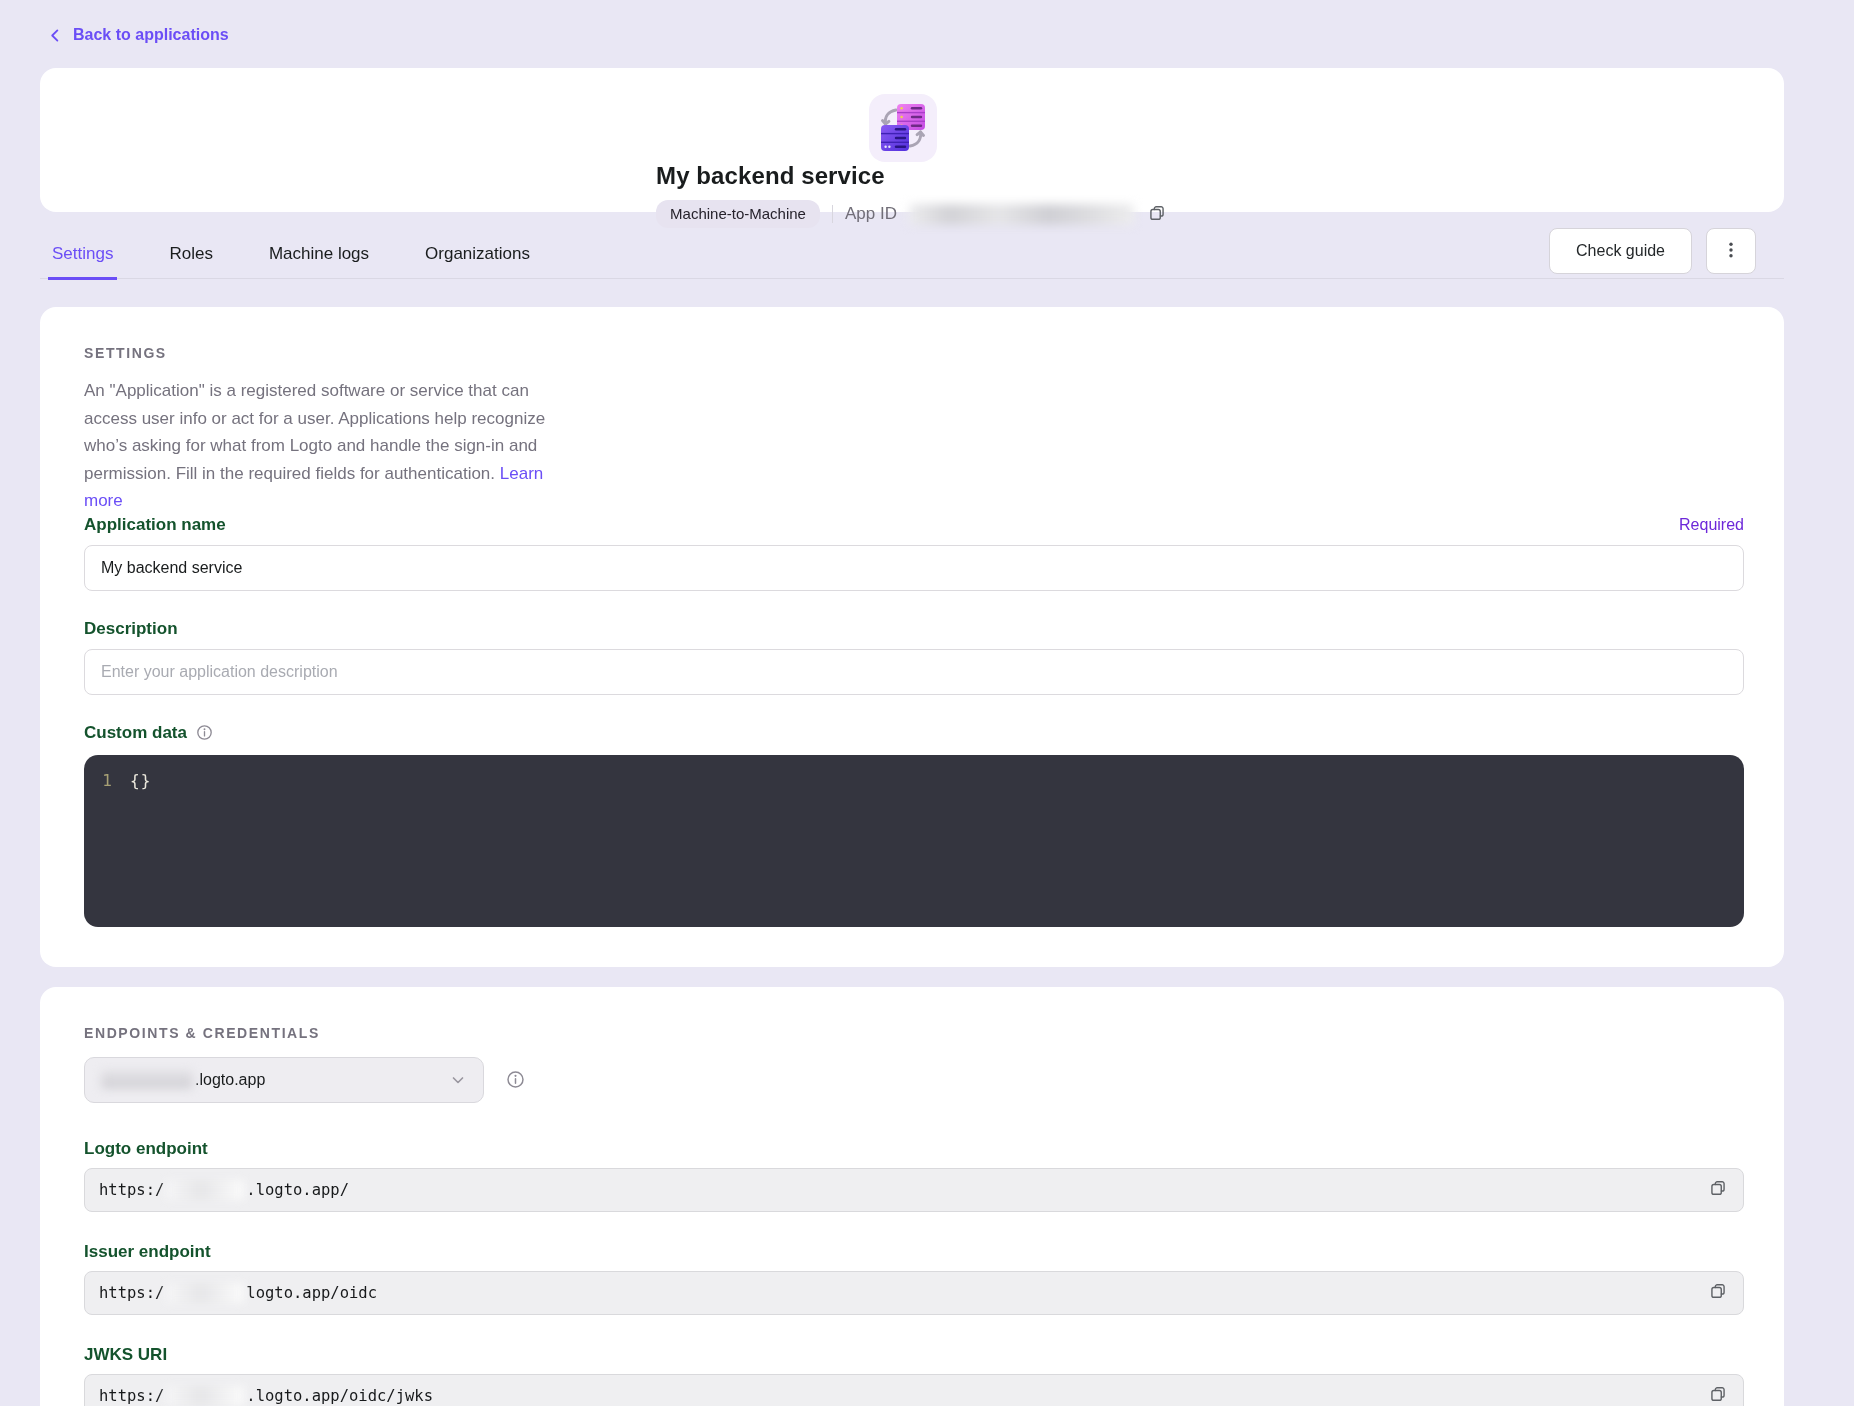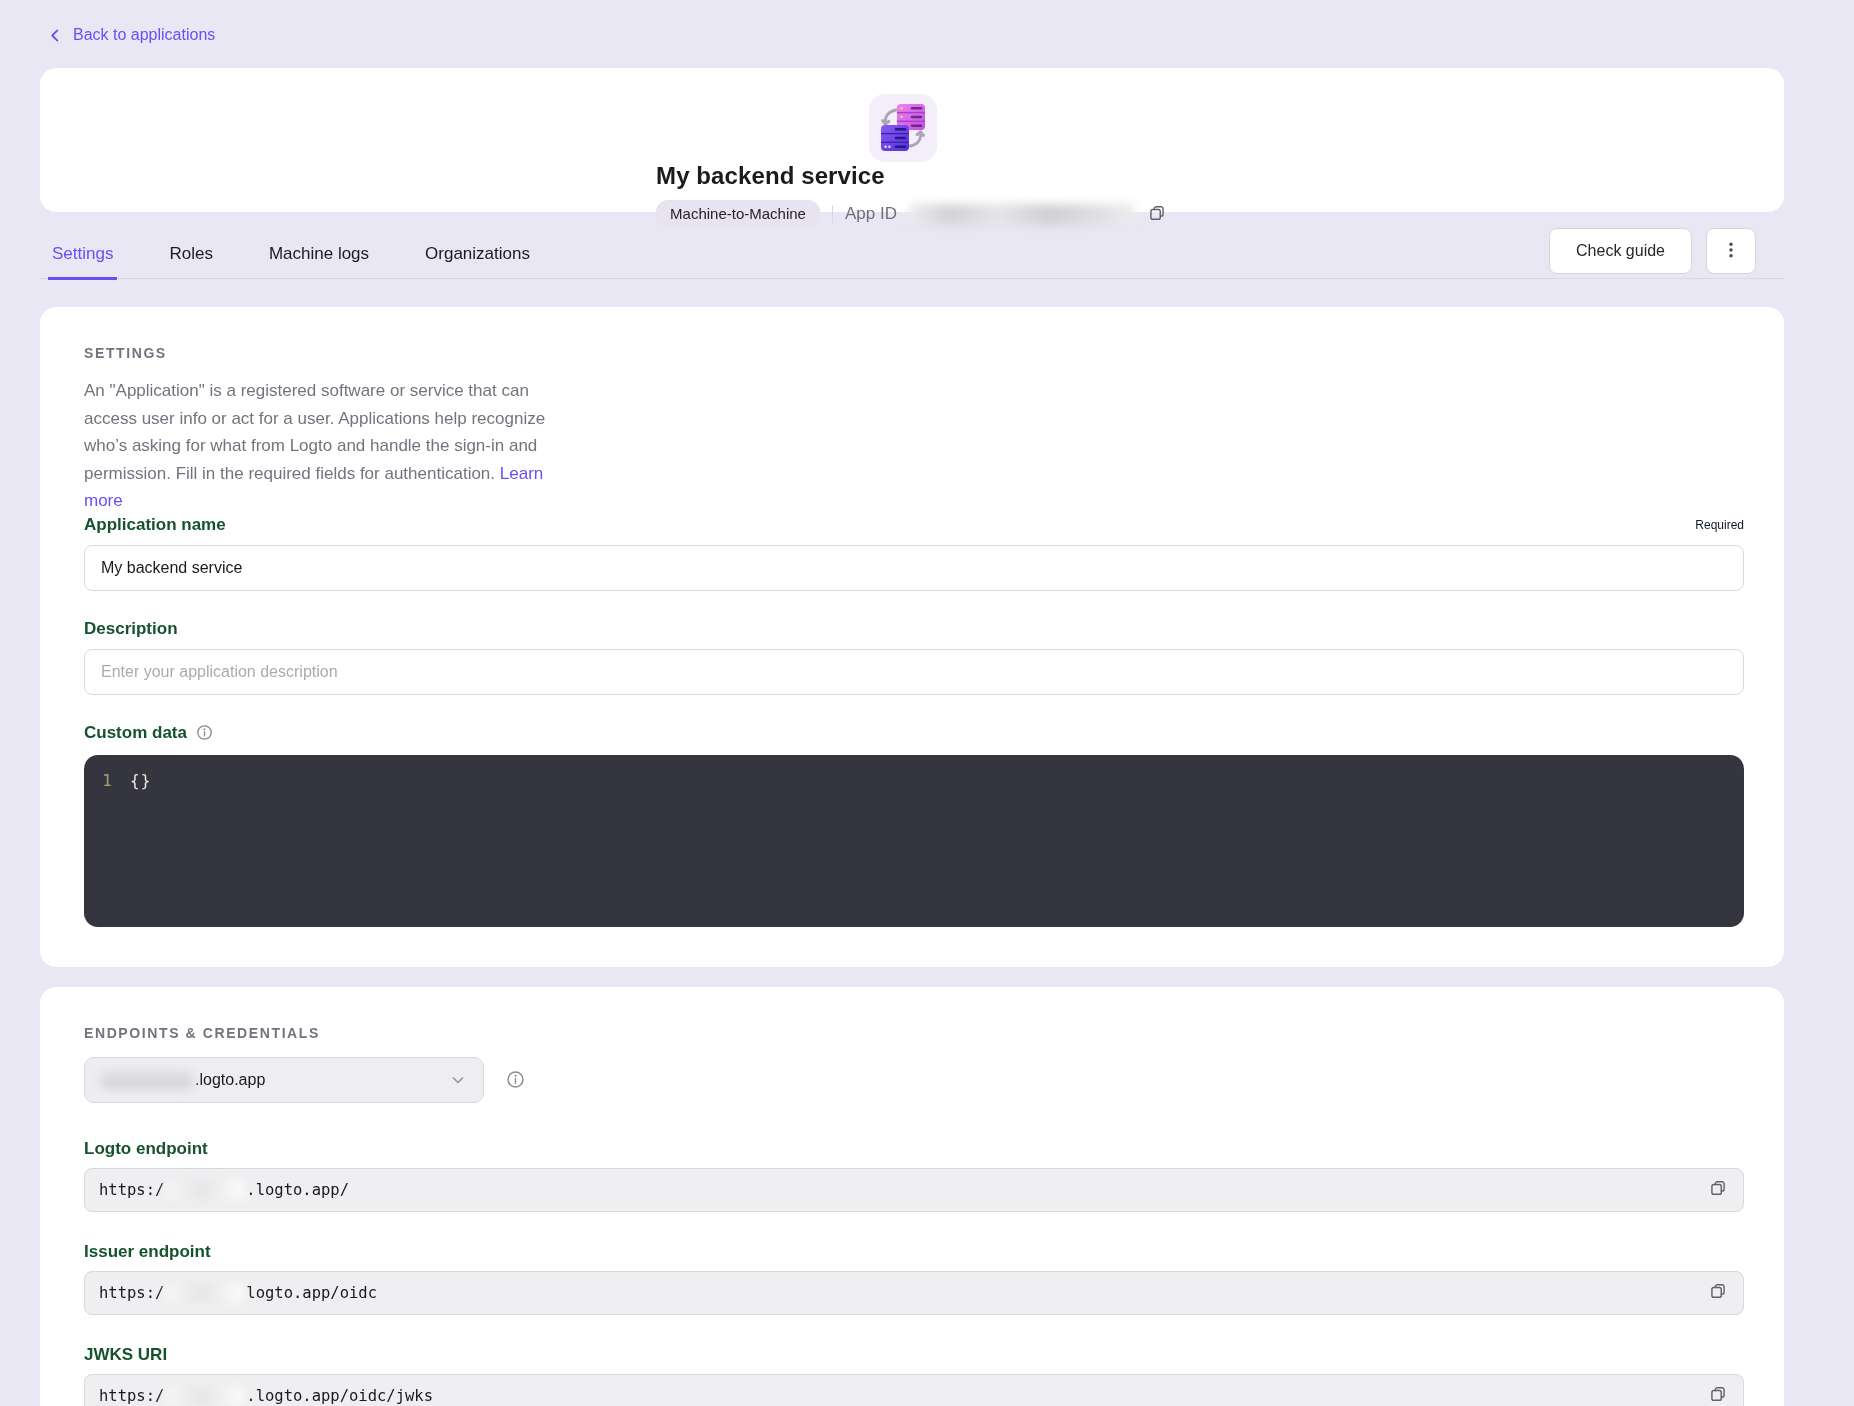--- a/index.html
+++ b/index.html
@@ -7,21 +7,21 @@
   body {
     background:#e9e7f4;
     font-family:"Liberation Sans", sans-serif;
     color:#191c1d;
   }
   .page { padding:26px 70px 0 40px; }
 
   
   .back-link {
     display:inline-flex; align-items:center; gap:10px;
-    color:#6b4ef6; font-size:16px; font-weight:400; cursor:pointer;
+    color:#6b4ef6; font-size:16px; font-weight:700; cursor:pointer;
     margin-left:8px; margin-bottom:24px;
   }
   .back-link svg { display:block; }
 
   
   .card { background:#fff; border-radius:16px;flex-direction:column; }
   .header-card {
     display:flex; align-items:center;
     padding:26px 28px; height:144px;
   }
@@ -72,21 +72,21 @@
     font-size:14px; font-weight:700; letter-spacing:1.6px;
     color:#75727e; margin-top:6px; margin-bottom:16px;
   }
   .section-desc { font-size:17px; line-height:1.62; color:#75727e; }
   .link { color:#6b4ef6; cursor:pointer; text-decoration:none; }
 
   .field-group { margin-bottom:28px; }
   .field-group:last-child { margin-bottom:0; }
   .label-row { display:flex; align-items:center; margin-bottom:10px; }
   .field-label { font-size:17px; font-weight:600; color:#14532d; }
-  .required-tag { margin-left:auto; font-size:12px; color:#0f172a; font-weight:400; }
+  .required-tag { margin-left:auto; font-size:16px; color:#6d28d9; font-weight:400; }
   .text-input {
     width:100%; height:46px; border:1px solid #dcdade; border-radius:8px;
     padding:0 16px; font-size:16px; color:#191c1d; background:#fff;
     font-family:"Liberation Sans", sans-serif; outline:none;
   }
   .text-input::placeholder { color:#a9abb2; }
   .info-icon { color:#8d8a94; margin-left:9px; display:flex; align-items:center; cursor:pointer; }
 
   
   .code-editor {

